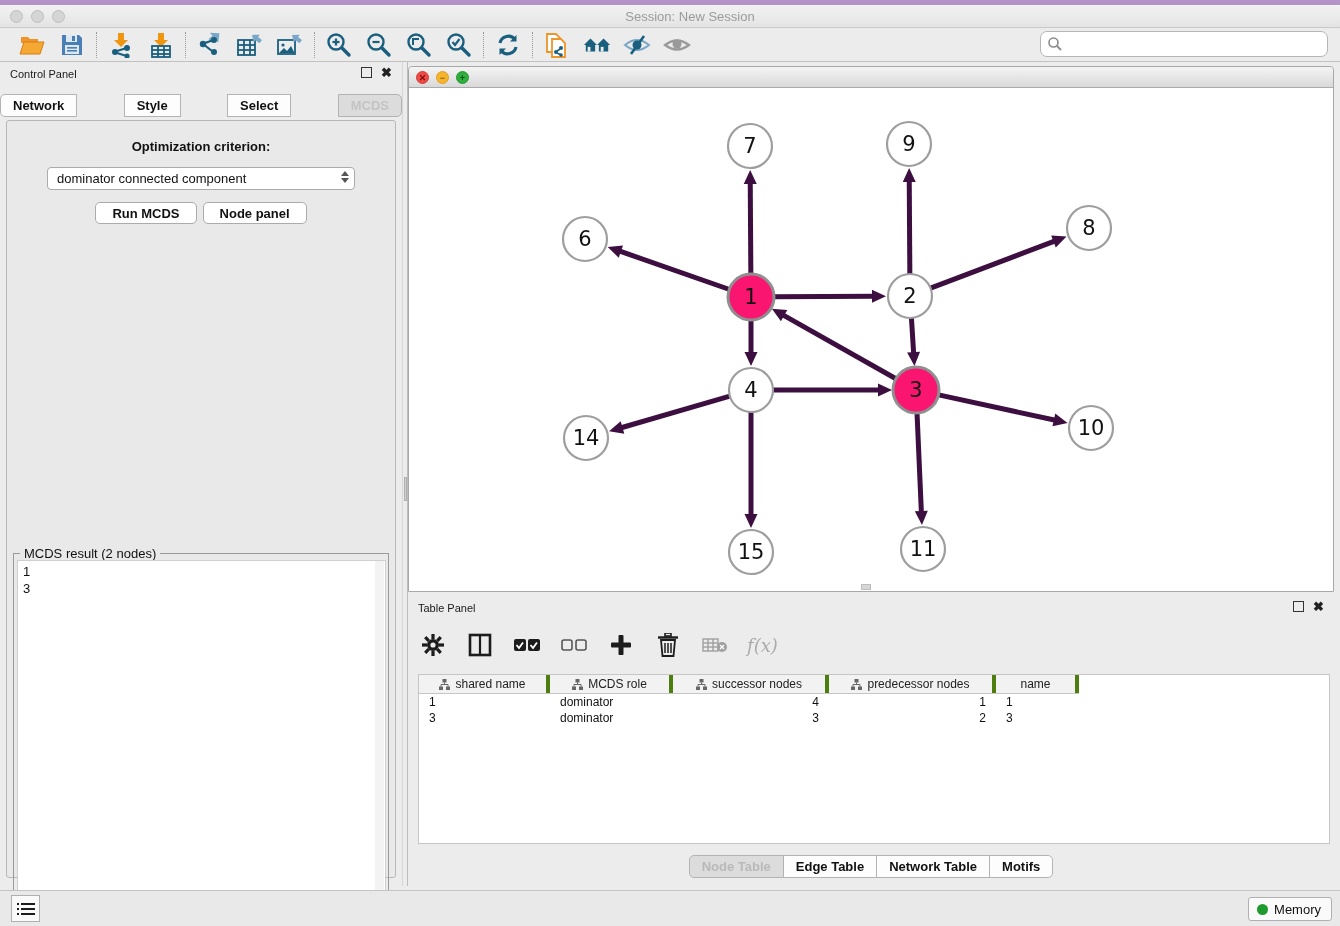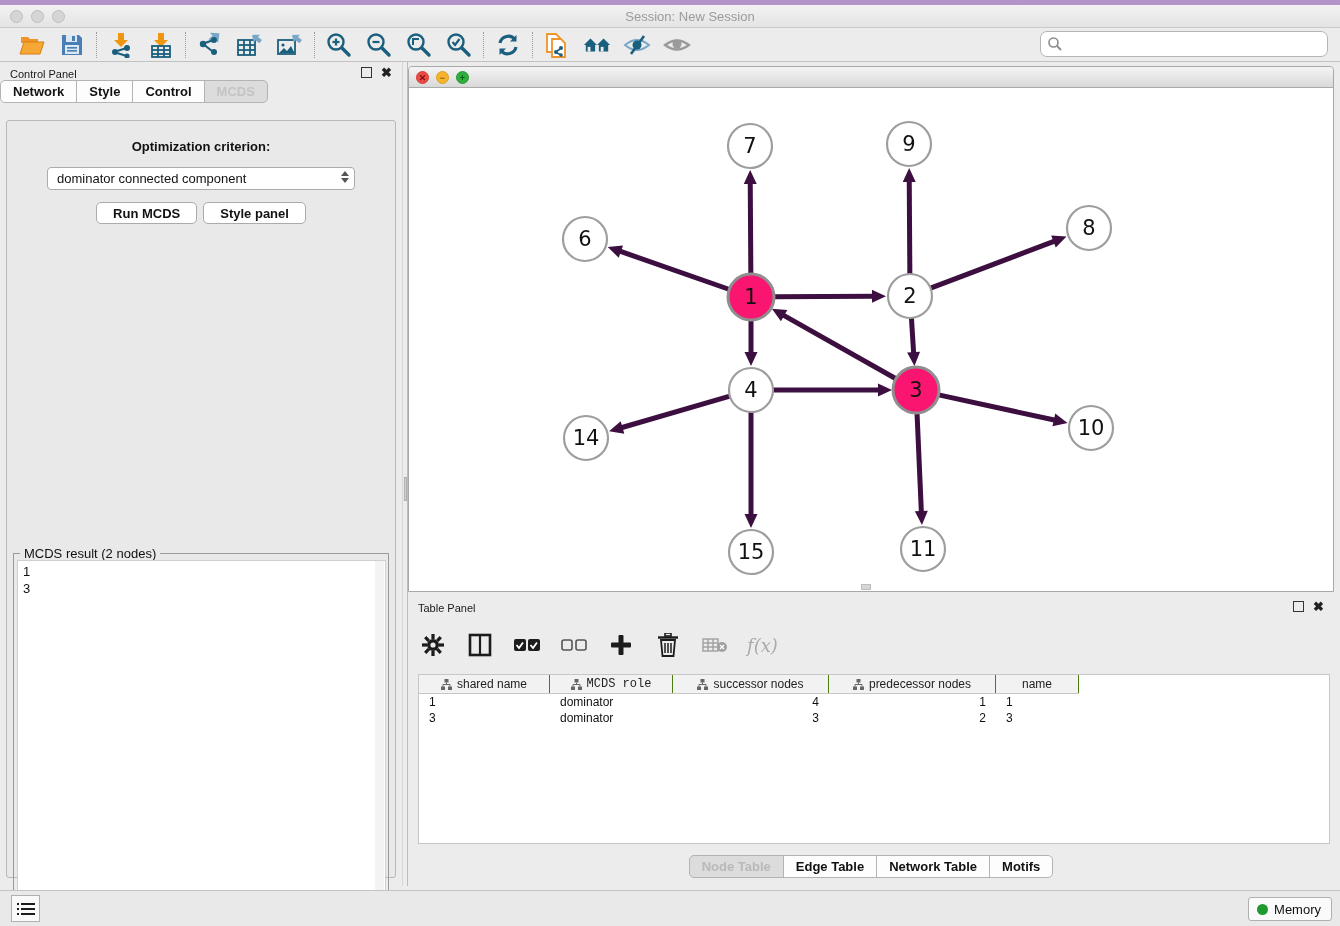--- a/index.html
+++ b/index.html
@@ -22,21 +22,21 @@
   .search-wrap input { width:100%; height:100%; border:1px solid #b5b5b5; border-radius:7px; background:#fff; padding-left:26px; font-size:13px; outline:none; }
   .search-glass { position:absolute; left:7px; top:5px; }
 
   
   .control-panel { position:absolute; left:0; top:62px; width:402px; height:824px; background:#ececec; }
   .panel-head { position:relative; height:26px; }
   .panel-title { position:absolute; left:10px; top:6px; font-size:11px; color:#1a1a1a; }
   .panel-btns { position:absolute; right:10px; top:5px; display:flex; gap:9px; align-items:center; }
   .float-btn { width:11px; height:11px; border:1.6px solid #333; background:transparent; }
   .close-btn { font-size:13px; font-weight:bold; color:#222; line-height:11px; }
-  .cp-tabs { position:absolute; left:0; top:18px; width:100%; display:flex; justify-content:flex-start; }
+  .cp-tabs { position:absolute; left:0; top:32px; width:100%; display:flex; justify-content:space-between; }
   .tab { border:1px solid #b3b3b3; background:#fdfdfd; padding:3px 12px; font-size:13px; font-weight:700; color:#111; margin-left:-1px; }
   .tab:first-child { border-top-left-radius:5px; border-bottom-left-radius:5px; margin-left:0; }
   .tab:last-child { border-top-right-radius:5px; border-bottom-right-radius:5px; }
   .tab.active { background:#dcdcdc; color:#c4c4c4; }
   .cp-inner { position:absolute; left:6px; top:58px; width:390px; height:758px; background:#e9e9e9; border:1px solid #b8b8b8; border-radius:3px; }
   .opt-label { margin-top:18px; text-align:center; font-size:13px; font-weight:700; color:#111; }
   .criterion-select { position:relative; margin:13px auto 0; width:308px; height:23px; background:#fff; border:1px solid #ababab; border-radius:4px; font-size:13px; color:#111; display:flex; align-items:center; padding-left:9px; }
   .stepper { position:absolute; right:5px; top:3px; display:flex; flex-direction:column; gap:2px; }
   .stepper i { width:0; height:0; border-left:4px solid transparent; border-right:4px solid transparent; }
   .stepper .up { border-bottom:5px solid #555; }
@@ -62,23 +62,23 @@
   .net-canvas { position:relative; width:924px; height:503px; background:#fff; }
   .net-hscroll-handle { position:absolute; left:452px; bottom:1px; width:10px; height:6px; background:#d6d6d6; border:1px solid #bdbdbd; }
 
   
   .table-panel { position:absolute; left:408px; top:596px; width:926px; height:290px; background:#ececec; }
   .tp-toolbar { position:absolute; left:10px; top:30px; display:flex; align-items:center; gap:17px; height:38px; }
   .tp-toolbar .tbi { width:30px; height:30px; }
   .fx-label { font-family:"DejaVu Serif", serif; font-style:italic; font-size:18px; color:#aaa; }
   .data-table { position:absolute; left:10px; top:78px; width:912px; height:170px; background:#fff; border:1px solid #c6c6c6; }
   .tbl-header { display:flex; height:19px; background:#f2f2f2; border-bottom:1px solid #c6c6c6; width:660px; }
-  .th-cell { display:flex; align-items:center; justify-content:center; gap:5px; font-size:12px; color:#222; border-right:1px solid #4d7c0f; position:relative; }
+  .th-cell { display:flex; align-items:center; justify-content:center; gap:5px; font-size:12px; color:#222; border-right:4px solid #4d7c0f; position:relative; }
   .th-cell:nth-child(1){ width:131px; }
-  .th-cell:nth-child(2){ width:123px;font-family:Liberation Mono, monospace; }
+  .th-cell:nth-child(2){ width:123px; }
   .th-cell:nth-child(3){ width:156px; }
   .th-cell:nth-child(4){ width:167px; }
   .th-cell:nth-child(5){ width:83px; }
   .tbl-row { display:flex; height:16px; font-size:12px; color:#111; width:660px; }
   .td-cell { padding:1px 10px 0 10px; }
   .td-cell:nth-child(1){ width:131px; text-align:left; }
   .td-cell:nth-child(2){ width:123px; text-align:left; }
   .td-cell:nth-child(3){ width:156px; text-align:right; }
   .td-cell:nth-child(4){ width:167px; text-align:right; }
   .td-cell:nth-child(5){ width:83px; text-align:left; }
@@ -276,35 +276,35 @@
     <div class="panel-head">
       <span class="panel-title">Control Panel</span>
       <span class="panel-btns">
         <span class="float-btn"></span>
         <span class="close-btn">✖</span>
       </span>
     </div>
     <div class="cp-tabs">
       <span class="tab">Network</span>
       <span class="tab">Style</span>
-      <span class="tab">Control</span>
+      <span class="tab">Select</span>
       <span class="tab active">MCDS</span>
     </div>
     <div class="cp-inner">
       <div class="opt-label">Optimization criterion:</div>
       <div class="criterion-select">
         <span>dominator connected component</span>
         <span class="stepper">
             <i class="up"></i>
             <i class="dn"></i>
           </span>
       </div>
       <div class="btn-row">
         <button class="push-btn">Run MCDS</button>
-        <button class="push-btn">Style panel</button>
+        <button class="push-btn">Node panel</button>
       </div>
       <div class="result-group">
         <span class="result-label">MCDS result (2 nodes)</span>
         <div class="result-area">1
 3</div>
         <div class="result-scroll"></div>
       </div>
     </div>
   </div>
 

